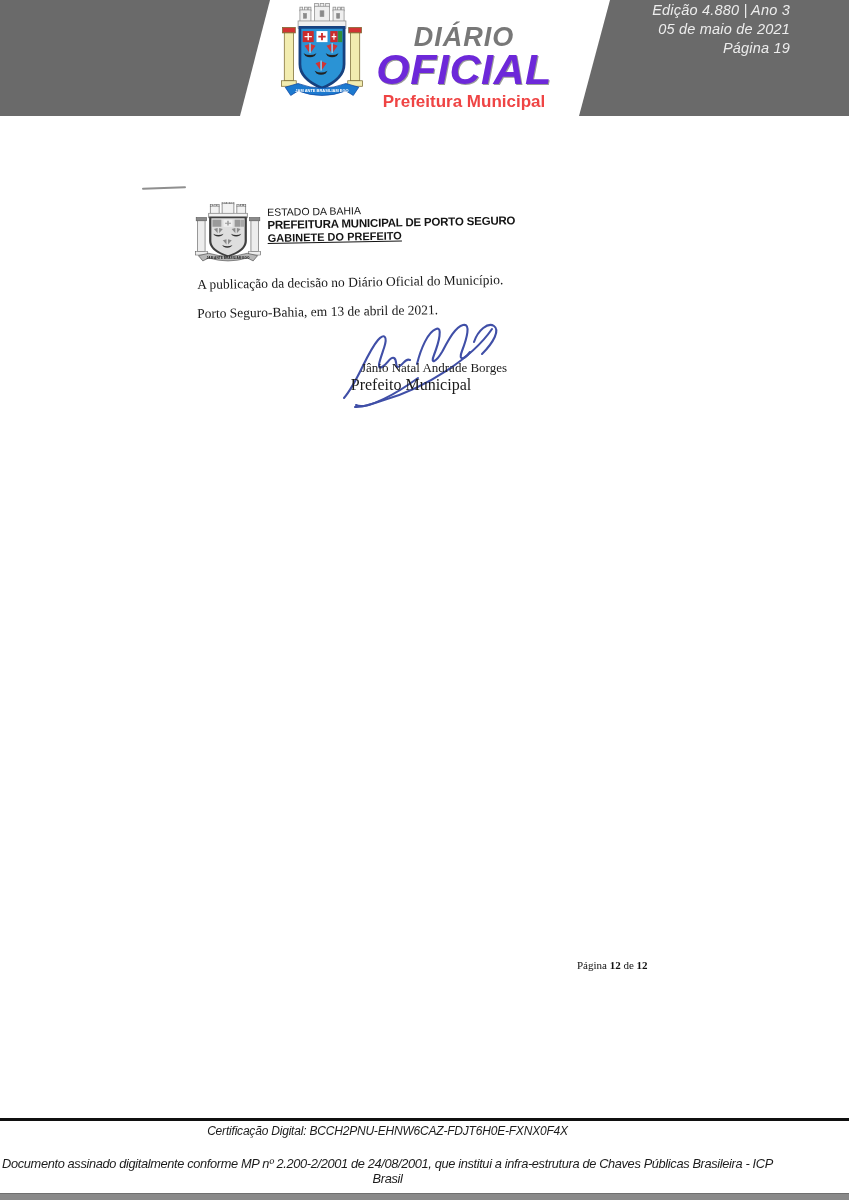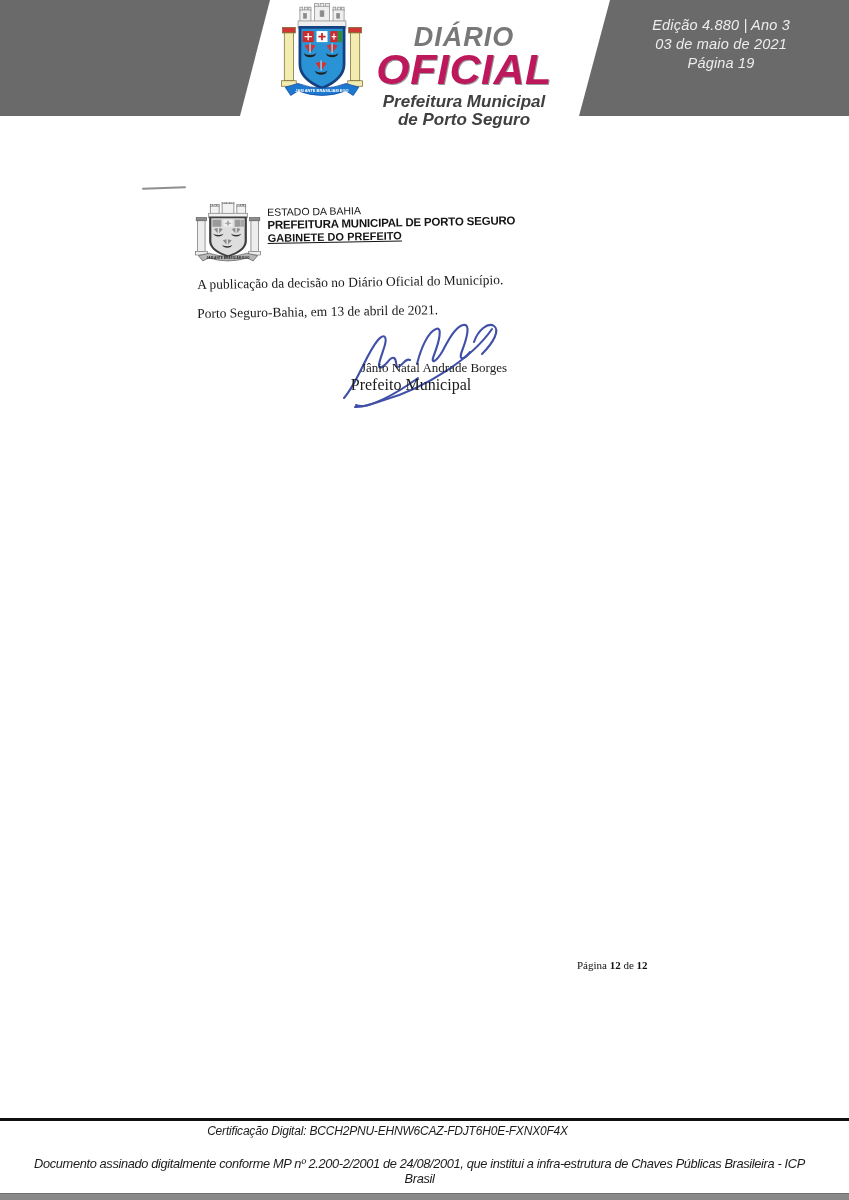--- a/index.html
+++ b/index.html
@@ -3,28 +3,28 @@
 <meta charset="utf-8">
 <style>
   html,body{margin:0;padding:0;background:#fff;}
   .page{position:relative;width:849px;height:1200px;background:#ffffff;overflow:hidden;
         font-family:"Liberation Sans",sans-serif;}
 
   
   .bar{position:absolute;top:0;height:116px;background:#6a6a6a;}
   .bar-left{left:0;width:270px;clip-path:polygon(0 0,100% 0,calc(100% - 30px) 100%,0 100%);}
   .bar-right{left:579px;width:270px;clip-path:polygon(31px 0,100% 0,100% 100%,0 100%);}
-  .edition-block{position:absolute;top:16px;right:59px;text-align:center;color:#ededed;
+  .edition-block{position:absolute;top:1px;right:59px;text-align:right;color:#ededed;
         font-style:italic;font-size:14.5px;line-height:19px;letter-spacing:.2px;}
   .masthead-crest{position:absolute;left:276px;top:3px;}
   .masthead-text{position:absolute;left:348px;top:23px;width:232px;text-align:center;color:#6c6c6c;}
   .mast-t1{font-size:27px;font-style:italic;font-weight:bold;color:#787878;letter-spacing:1px;line-height:28px;}
-  .mast-t2{font-size:43px;font-style:italic;font-weight:bold;color:#be185d;letter-spacing:.5px;
+  .mast-t2{font-size:43px;font-style:italic;font-weight:bold;color:#6d28d9;letter-spacing:.5px;
            line-height:40px;margin-top:-2px;text-shadow:1px 1px 0 #9a9a9a;}
-  .mast-s1,.mast-s2{font-size:17px;font-style:italic;font-weight:600;color:#404040;line-height:18px;}
+  .mast-s1,.mast-s2{font-size:17px;font-weight:600;color:#ef4444;line-height:18px;}
   .mast-s1{margin-top:4px;}
 
   
   .scan-artifact{position:absolute;left:142px;top:187px;width:44px;height:2px;background:#8f8f8f;
         transform:rotate(-2deg);border-radius:2px;}
   .doc-crest{position:absolute;left:191px;top:202px;}
   .org-block{position:absolute;left:267px;top:206px;color:#141414;transform:rotate(-1.1deg);
         transform-origin:left top;line-height:13px;}
   .org-l1{font-size:10.5px;}
   .org-l2{font-size:11.5px;font-weight:bold;letter-spacing:-.2px;}
@@ -38,21 +38,21 @@
   .sig-title{position:absolute;left:315px;top:376px;width:192px;text-align:center;font-size:16px;}
   .page-counter{position:absolute;left:577px;top:959px;font-size:11px;color:#111;
         font-family:"Liberation Serif",serif;}
   .page-counter b{font-weight:bold;}
 
   
   .footer-rule{position:absolute;left:0;top:1118px;width:849px;height:3px;background:#101010;}
   .foot-line{position:absolute;left:0;width:775px;text-align:center;font-style:italic;color:#1c1c1c;}
   .foot-1{top:1124px;font-size:12px;letter-spacing:-.2px;}
   .foot-2{top:1141px;font-size:11.8px;letter-spacing:-.2px;}
-  .foot-3{top:1156px;font-size:12.8px;letter-spacing:-.35px;margin-left:32px;}
+  .foot-3{top:1156px;font-size:12.8px;letter-spacing:-.35px;}
   .footer-bar{position:absolute;left:0;top:1193px;width:849px;height:7px;background:#898989;
         border-top:1px solid #6f6f6f;}
 
   
   .crest{--shield:#2a93d5;--border:#16417f;--col:#f2ecb0;--colstroke:#7a6a30;--crown:#efefef;
          --crownstroke:#8a8a8a;--tile:#cc2b2b;--tilecross:#ffffff;--sail:#d23333;--hull:#222;
          --ribbon:#1c79cf;--ribbonstroke:#0d47a1;--motto:#ffffff;--green:#2f8f3a;}
   .crest.gray{--shield:#dedede;--border:#3f3f3f;--col:#ededed;--colstroke:#555;--crown:#f2f2f2;
          --crownstroke:#555;--tile:#9a9a9a;--tilecross:#eeeeee;--sail:#8a8a8a;--hull:#333;
          --ribbon:#b7b7b7;--ribbonstroke:#333;--motto:#1a1a1a;--green:#a8a8a8;}
@@ -129,26 +129,25 @@
         <path d="M10 91 L24 87 Q50 97 76 87 L90 91 L84 100 L76 95 Q50 105 24 95 L16 100 Z" fill="var(--ribbon)" stroke="var(--ribbonstroke)" stroke-width="0.8"></path>
         <text x="50" y="96.5" text-anchor="middle" font-size="4.4" font-weight="bold" font-family="Liberation Sans, sans-serif" fill="var(--motto)" textLength="58" lengthAdjust="spacingAndGlyphs">JAM ANTE BRASILIAM EGO</text>
       </g>
     </svg>
   </div>
 
   <div class="masthead-text">
     <div class="mast-t1">DIÁRIO</div>
     <div class="mast-t2">OFICIAL</div>
     <div class="mast-s1">Prefeitura Municipal</div>
-    <div class="mast-s2">de Porto Seguro</div>
   </div>
 
   <div class="edition-block">
     <div>Edição 4.880 | Ano 3</div>
-    <div>03 de maio de 2021</div>
+    <div>05 de maio de 2021</div>
     <div>Página 19</div>
   </div>
 
   <div class="scan-artifact"></div>
 
   <div class="doc-crest">
     <svg class="crest gray" width="74" height="66" viewBox="0 0 100 112" preserveAspectRatio="none">
       <g fill="var(--crown)" stroke="var(--crownstroke)" stroke-width="0.8">
         <rect x="26" y="4" width="3" height="4"></rect>
           <rect x="31" y="4" width="3" height="4"></rect>

